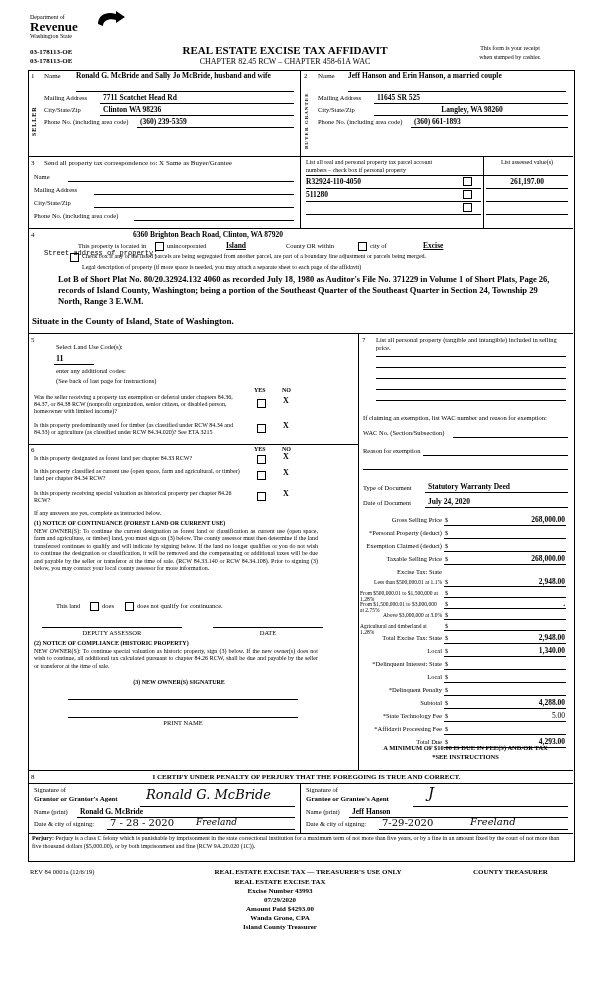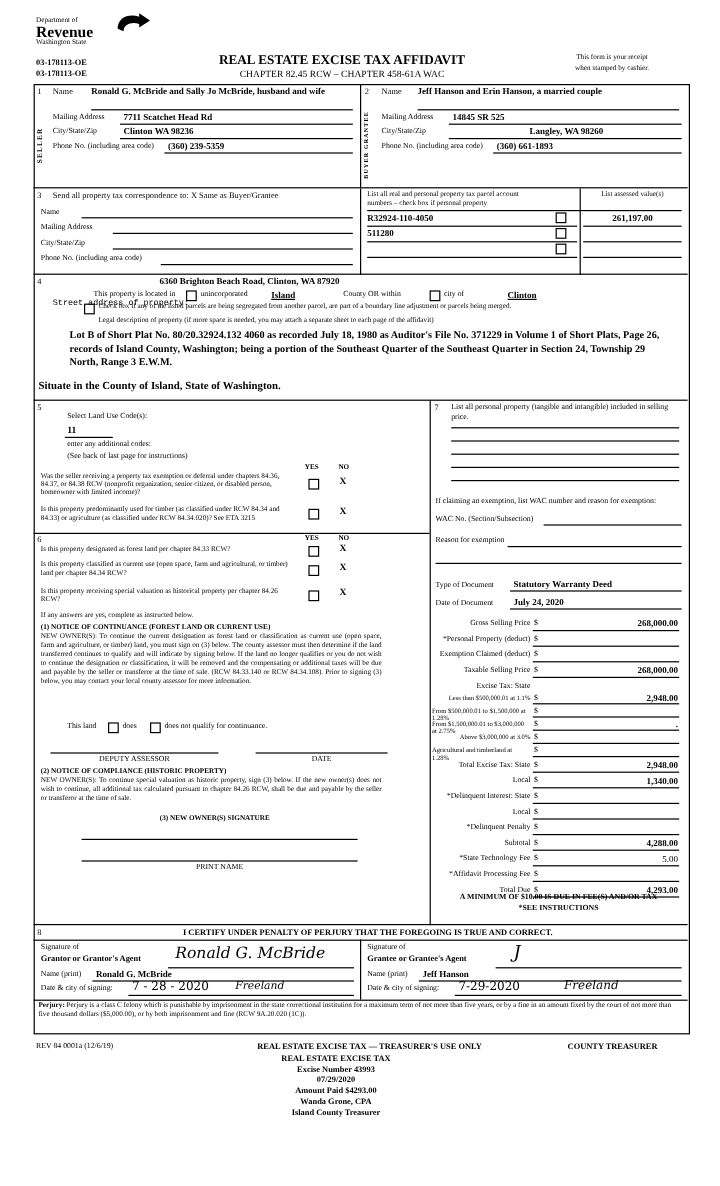--- a/index.html
+++ b/index.html
@@ -60,21 +60,21 @@
 
     <div style="position:absolute;left:276px;top:2px;font-size:7px;">2</div>
     <div style="position:absolute;left:276px;top:22px;height:58px;">
         <span class="vlabel" style="display:block;height:58px;font-size:5px;">BUYER GRANTEE</span>
       </div>
     <div style="position:absolute;left:290px;top:2px;font-size:7px;">Name</div>
     <div style="position:absolute;left:320px;top:1px;width:218px;font-size:7.5px;font-weight:bold;line-height:9px;">Jeff Hanson and Erin Hanson, a married couple</div>
     <div style="position:absolute;left:320px;top:21px;width:218px;border-bottom:1px solid #000;"></div>
 
     <div style="position:absolute;left:290px;top:24px;font-size:6.5px;">Mailing Address</div>
-    <div style="position:absolute;left:349px;top:23px;width:190px;font-size:7.5px;font-weight:bold;">14845 SR 525</div>
+    <div style="position:absolute;left:349px;top:23px;width:190px;font-size:7.5px;font-weight:bold;">11645 SR 525</div>
     <div style="position:absolute;left:346px;top:33px;width:194px;border-bottom:1px solid #000;"></div>
 
     <div style="position:absolute;left:290px;top:36px;font-size:6.5px;">City/State/Zip</div>
     <div style="position:absolute;left:349px;top:35px;width:190px;font-size:7.5px;font-weight:bold;text-align:center;">Langley, WA 98260</div>
     <div style="position:absolute;left:346px;top:45px;width:194px;border-bottom:1px solid #000;"></div>
 
     <div style="position:absolute;left:290px;top:48px;font-size:6.5px;">Phone No. (including area code)</div>
     <div style="position:absolute;left:386px;top:47px;width:150px;font-size:7.5px;font-weight:bold;">(360) 661-1893</div>
     <div style="position:absolute;left:383px;top:57px;width:157px;border-bottom:1px solid #000;"></div>
   </div>
@@ -126,21 +126,21 @@
     <div style="position:absolute;left:16px;top:20px;font-size:7px;font-family:Liberation Mono, monospace;">Street address of property:</div>
     <div style="position:absolute;left:105px;top:1px;font-size:7.5px;font-weight:bold;">6360 Brighton Beach Road, Clinton, WA  87920</div>
 
     <div style="position:absolute;left:50px;top:13px;font-size:6.5px;">This property is located in</div>
     <div style="position:absolute;left:127px;top:13px;"><span class="cb"></span></div>
     <div style="position:absolute;left:139px;top:13px;font-size:6.5px;">unincorporated</div>
     <div style="position:absolute;left:198px;top:12px;font-size:7.5px;font-weight:bold;text-decoration:underline;">Island</div>
     <div style="position:absolute;left:258px;top:13px;font-size:6.5px;">County OR within</div>
     <div style="position:absolute;left:330px;top:13px;"><span class="cb"></span></div>
     <div style="position:absolute;left:342px;top:13px;font-size:6.5px;">city of</div>
-    <div style="position:absolute;left:395px;top:12px;font-size:7.5px;font-weight:bold;text-decoration:underline;">Clinton</div>
+    <div style="position:absolute;left:395px;top:12px;font-size:7.5px;font-weight:bold;text-decoration:underline;">Excise</div>
 
     <div style="position:absolute;left:42px;top:24px;"><span class="cb"></span></div>
     <div style="position:absolute;left:54px;top:24px;font-size:6px;">Check box if any of the listed parcels are being segregated from another parcel, are part of a boundary line adjustment or parcels being merged.</div>
 
     <div style="position:absolute;left:54px;top:35px;font-size:6px;">Legal description of property (if more space is needed, you may attach a separate sheet to each page of the affidavit)</div>
 
     <div style="position:absolute;left:30px;top:45px;width:500px;font-size:8.5px;font-weight:bold;line-height:11px;">Lot B of Short Plat No. 80/20.32924.132 4060 as recorded July 18, 1980 as Auditor's File No. 371229 in Volume 1 of Short Plats, Page 26, records of Island County, Washington; being a portion of the Southeast Quarter of the Southeast Quarter in Section 24, Township 29 North, Range 3 E.W.M.</div>
   </div>
 
   <div style="position:absolute;left:28px;top:313px;width:545px;height:20px;">

